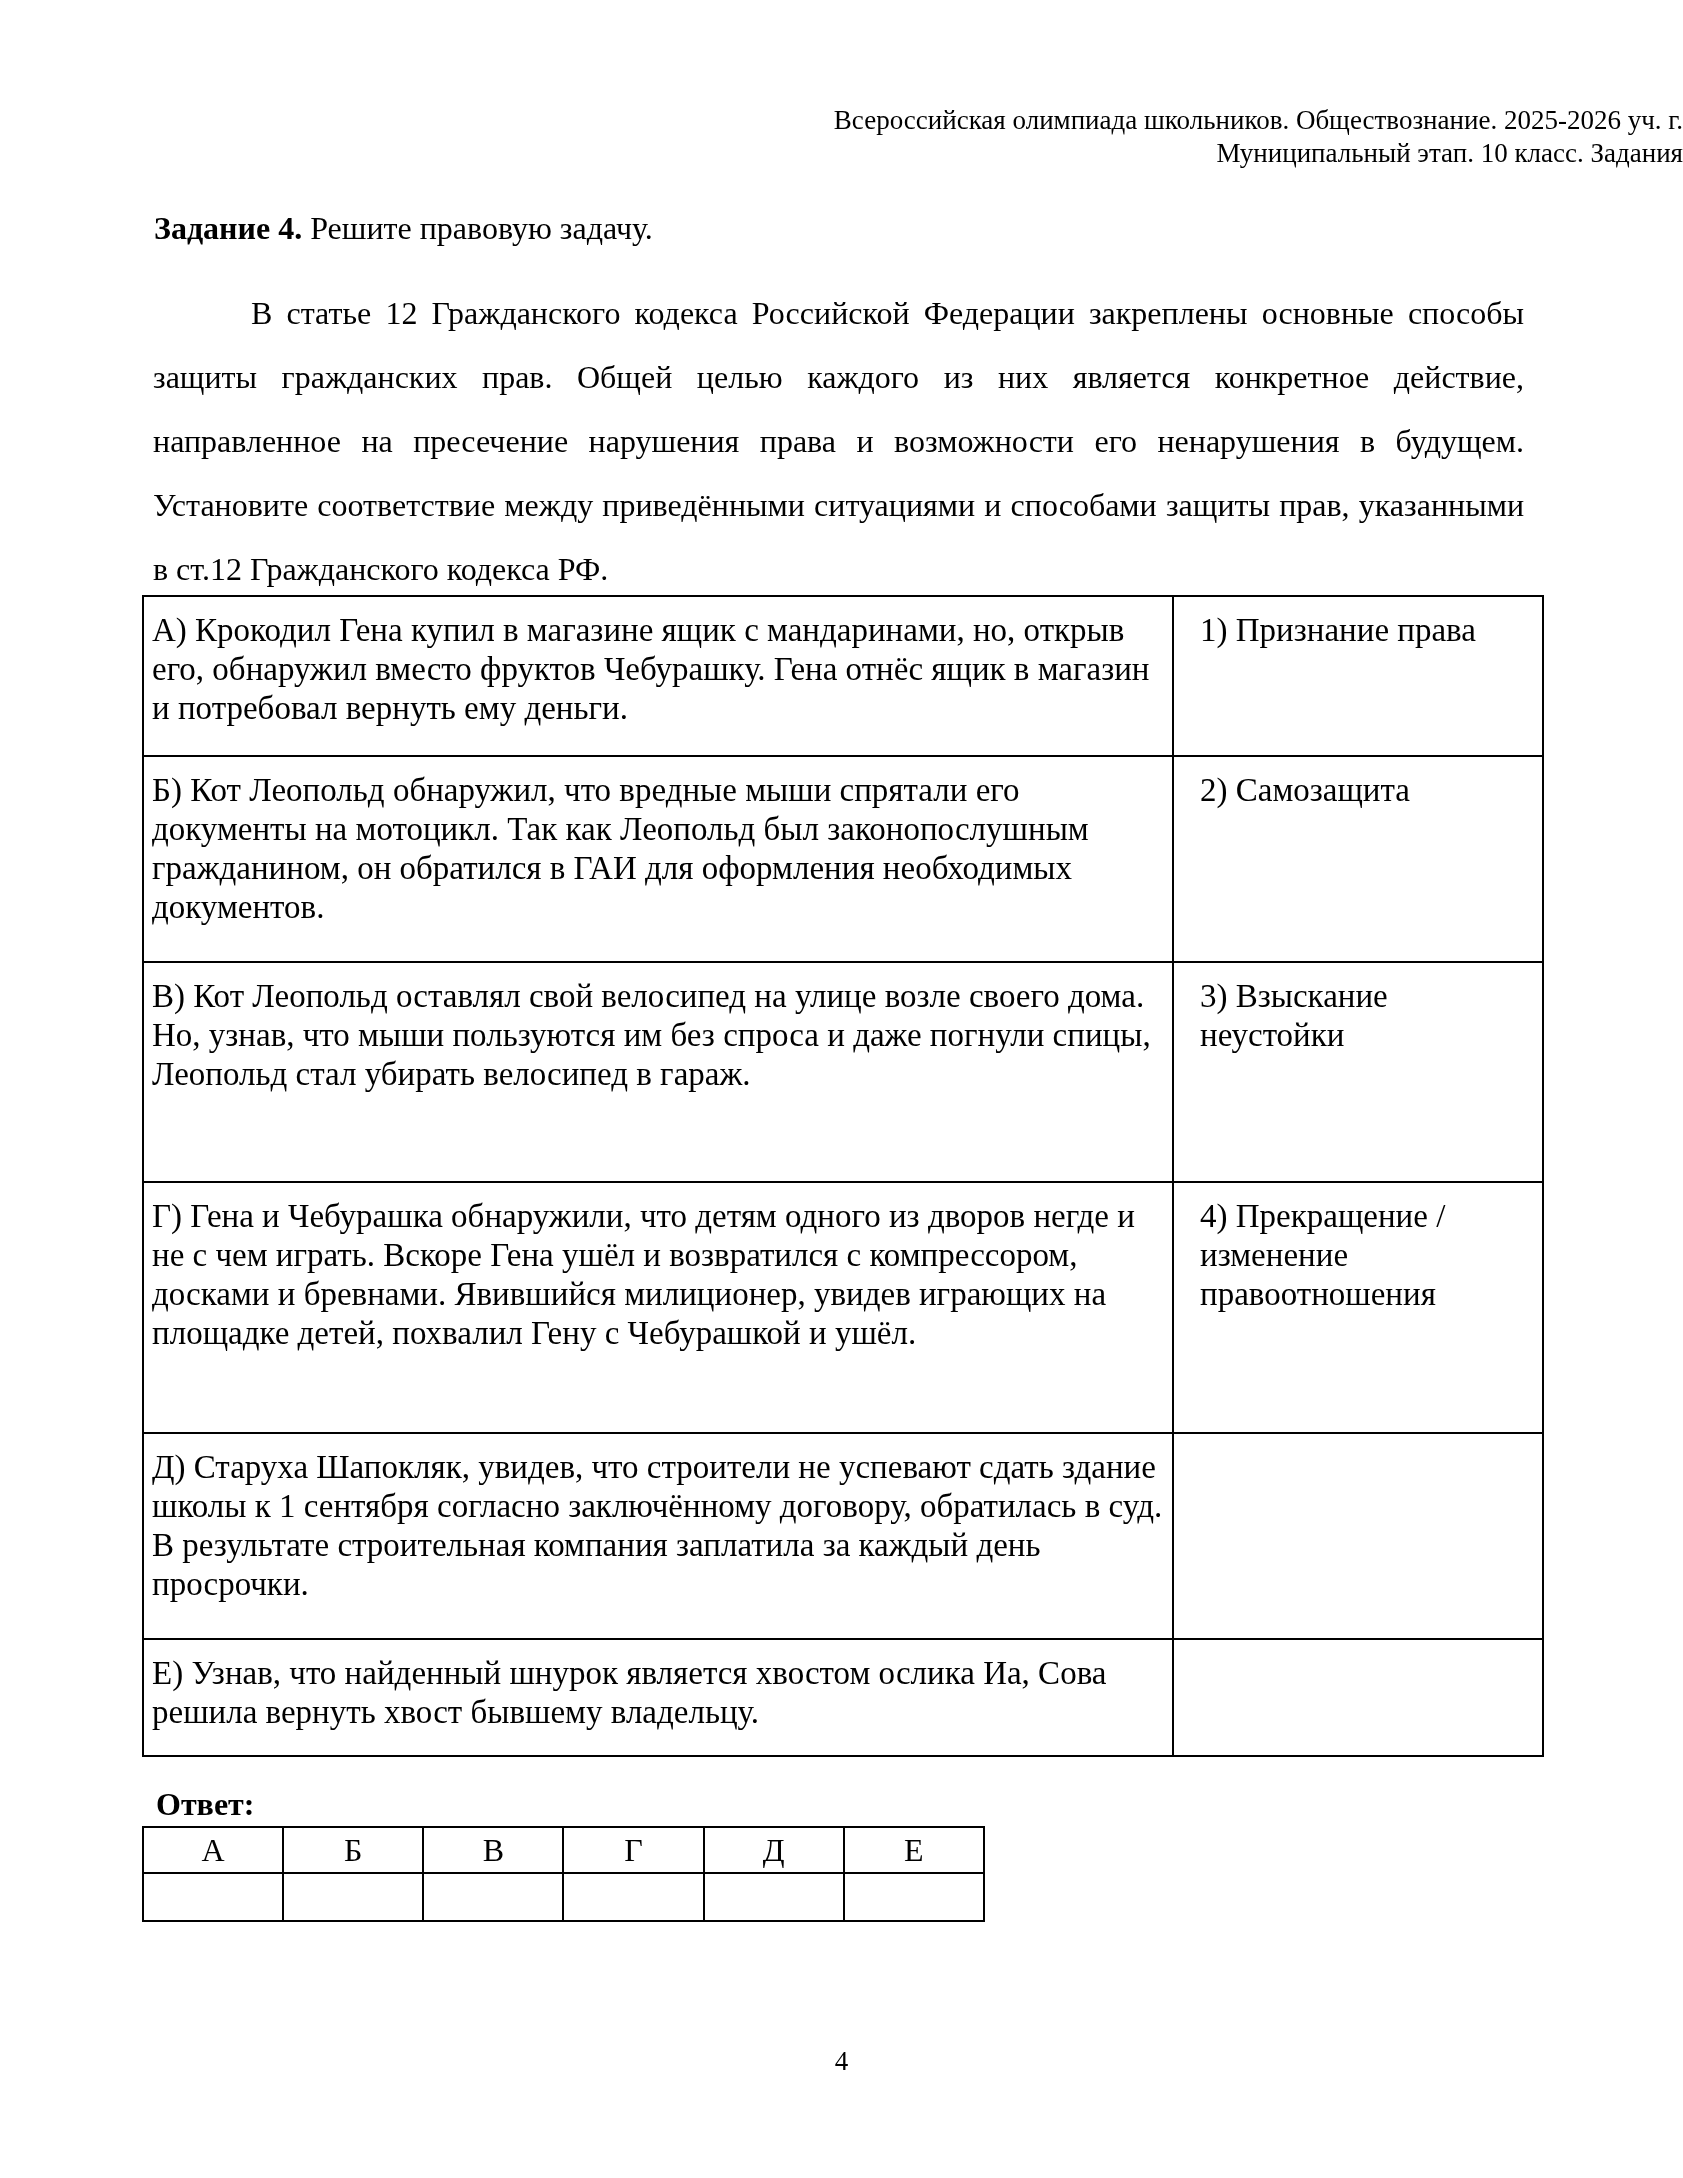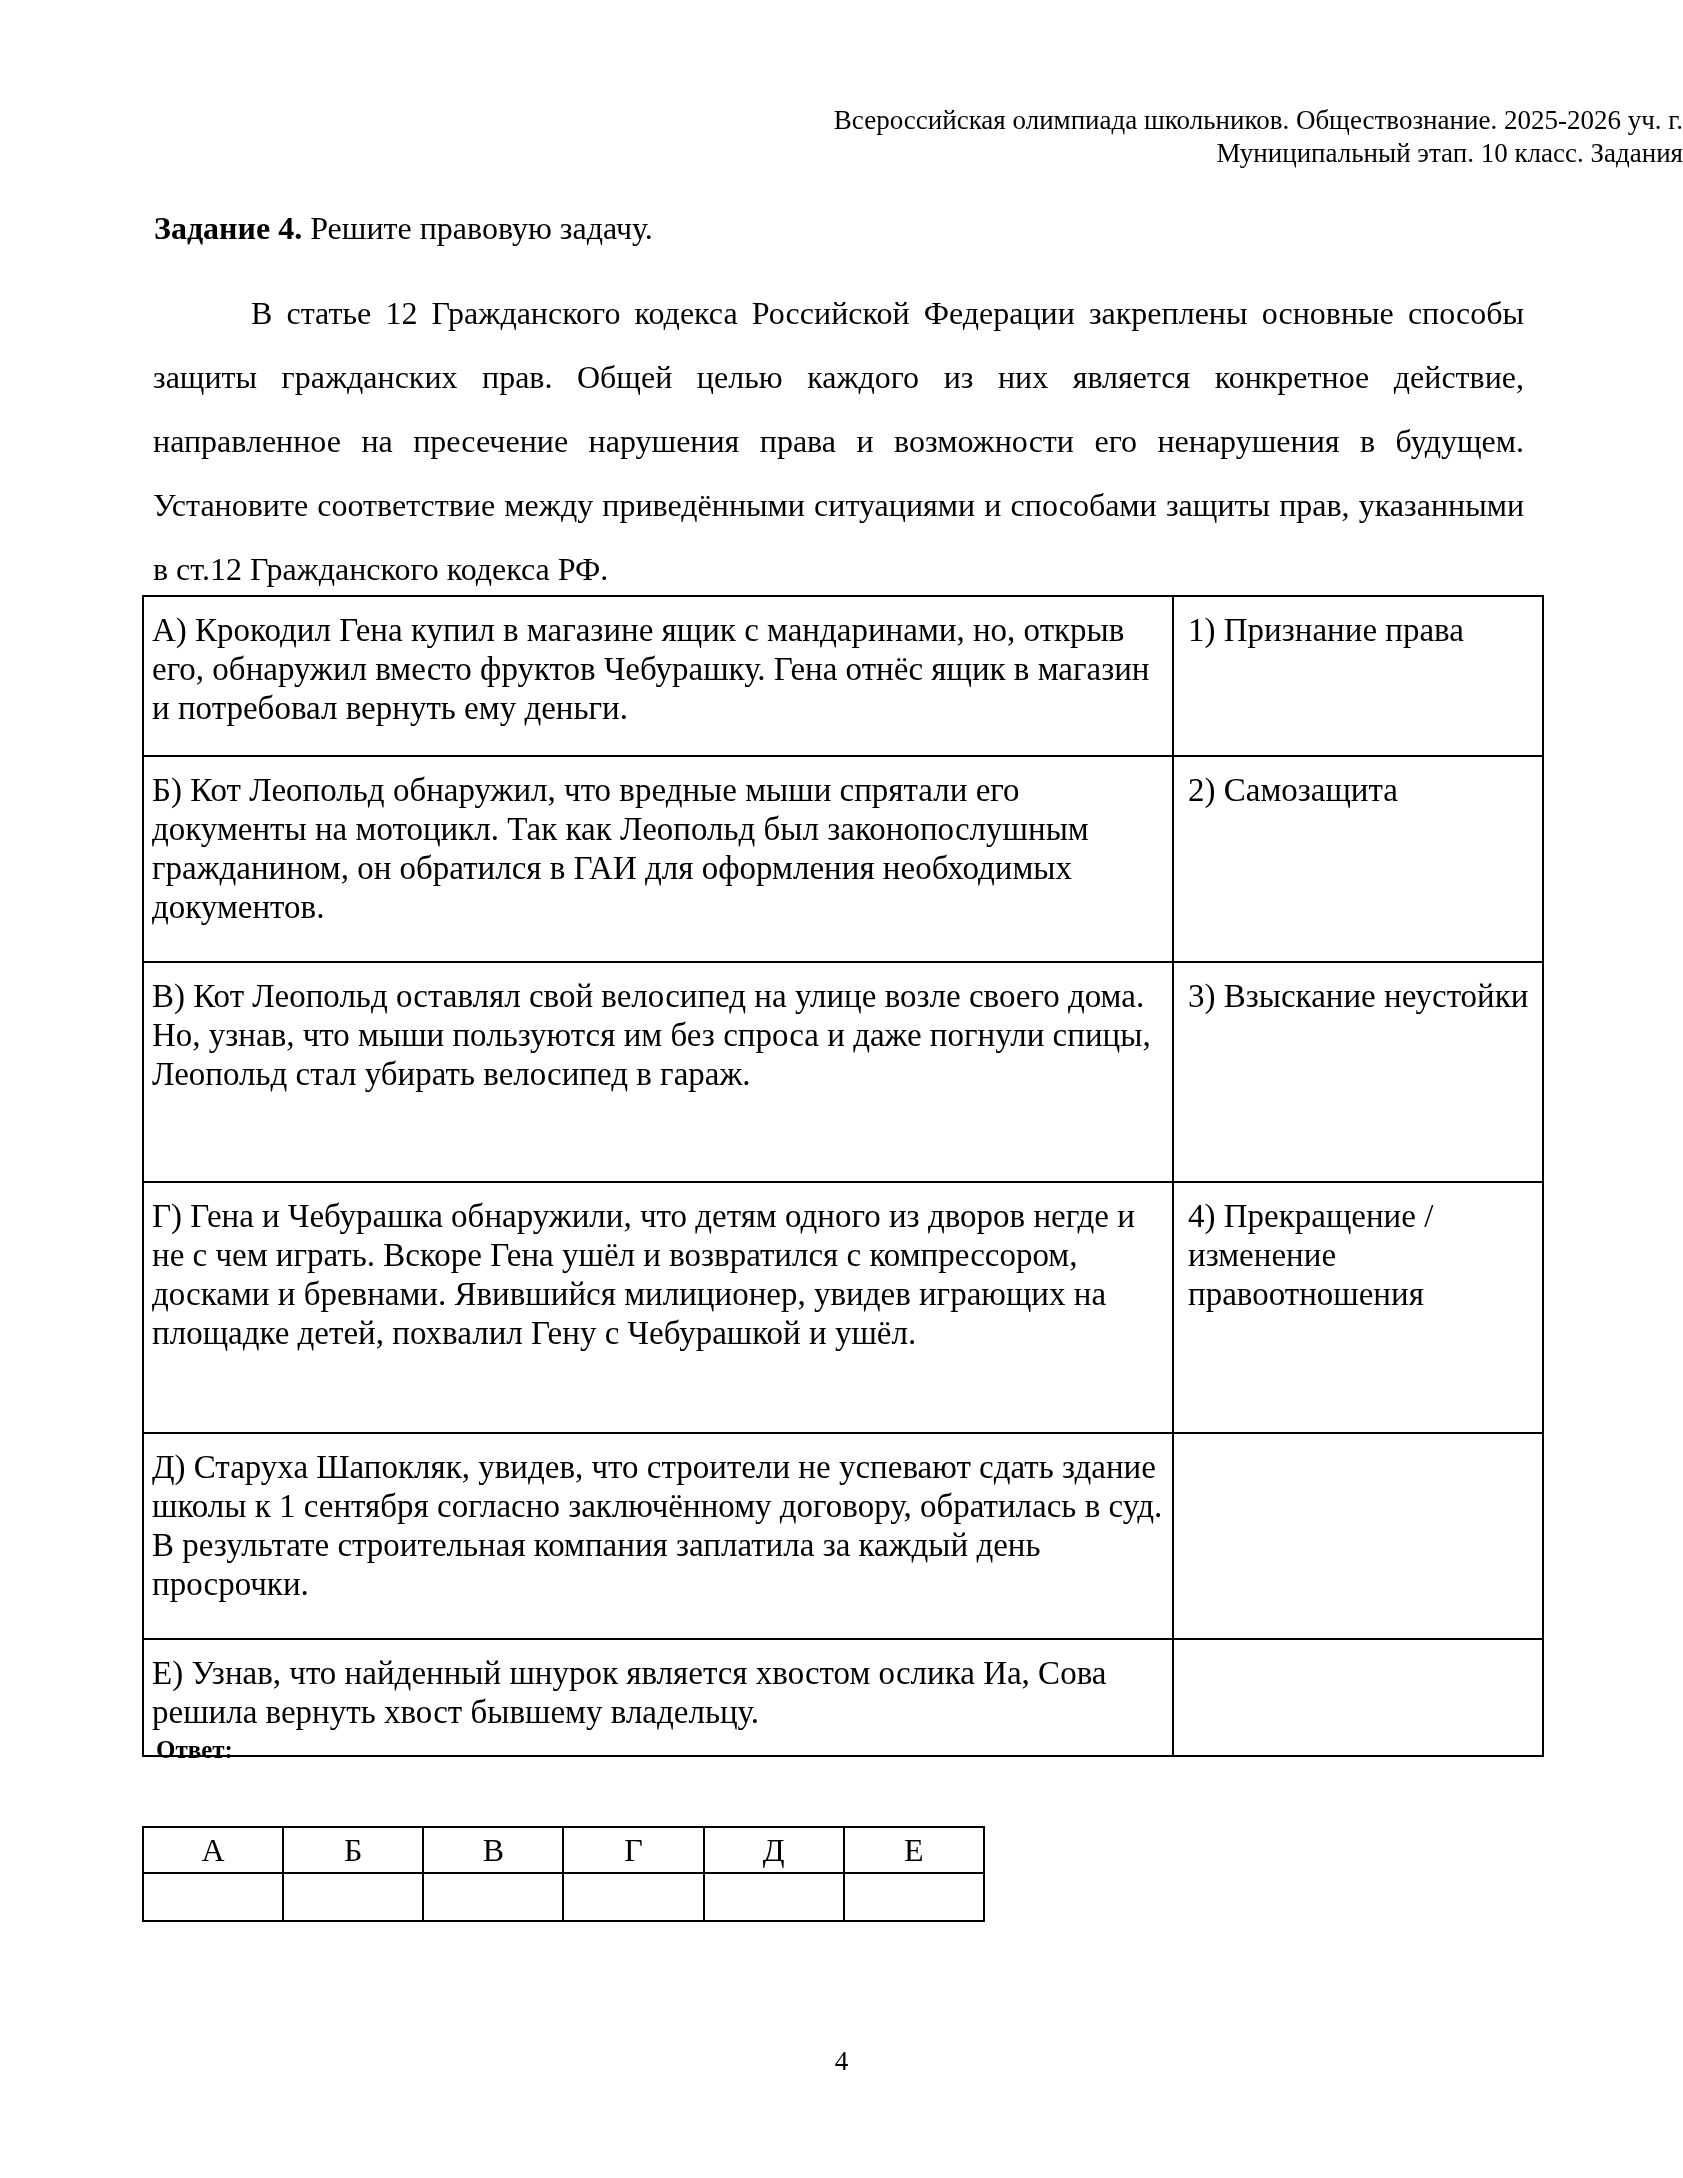--- a/index.html
+++ b/index.html
@@ -30,31 +30,31 @@
     position: absolute; left: 142px; top: 595px;
     width: 1400px; border-collapse: collapse; table-layout: fixed; border-radius: 21px;
   }
   .match-table td {
     border: 2px solid #000; vertical-align: top;
     font-size: 33px; line-height: 39px;
     padding: 14px 8px 0 8px; box-sizing: border-box;
   }
   .match-table col.c1 { width: 1030px; }
   .match-table col.c2 { width: 370px; }
-  .match-table td.right { padding-left: 14px; }
+  .match-table td.right { padding-left: 26px; }
   .r1 td { height: 160px; }
   .r2 td { height: 206px; }
   .r3 td { height: 220px; }
   .r4 td { height: 251px; }
   .r5 td { height: 206px; }
   .r6 td { height: 117px; margin-top: 10px; }
 
   .answer-label {
-    position: absolute; left: 156px; top: 1732px;
-    font-size: 25px; line-height: 36px; font-weight: bold;
+    position: absolute; left: 156px; top: 1786px;
+    font-size: 32px; line-height: 36px; font-weight: bold;
   }
   .answer-table {
     position: absolute; left: 142px; top: 1826px;
     border-collapse: collapse; table-layout: fixed; width: 843px;
   }
   .answer-table td {
     border: 2px solid #000; width: 140px; text-align: center;
     font-size: 32px; box-sizing: border-box; padding: 0;
   }
   .answer-table tr.head td { height: 46px; line-height: 44px; }

